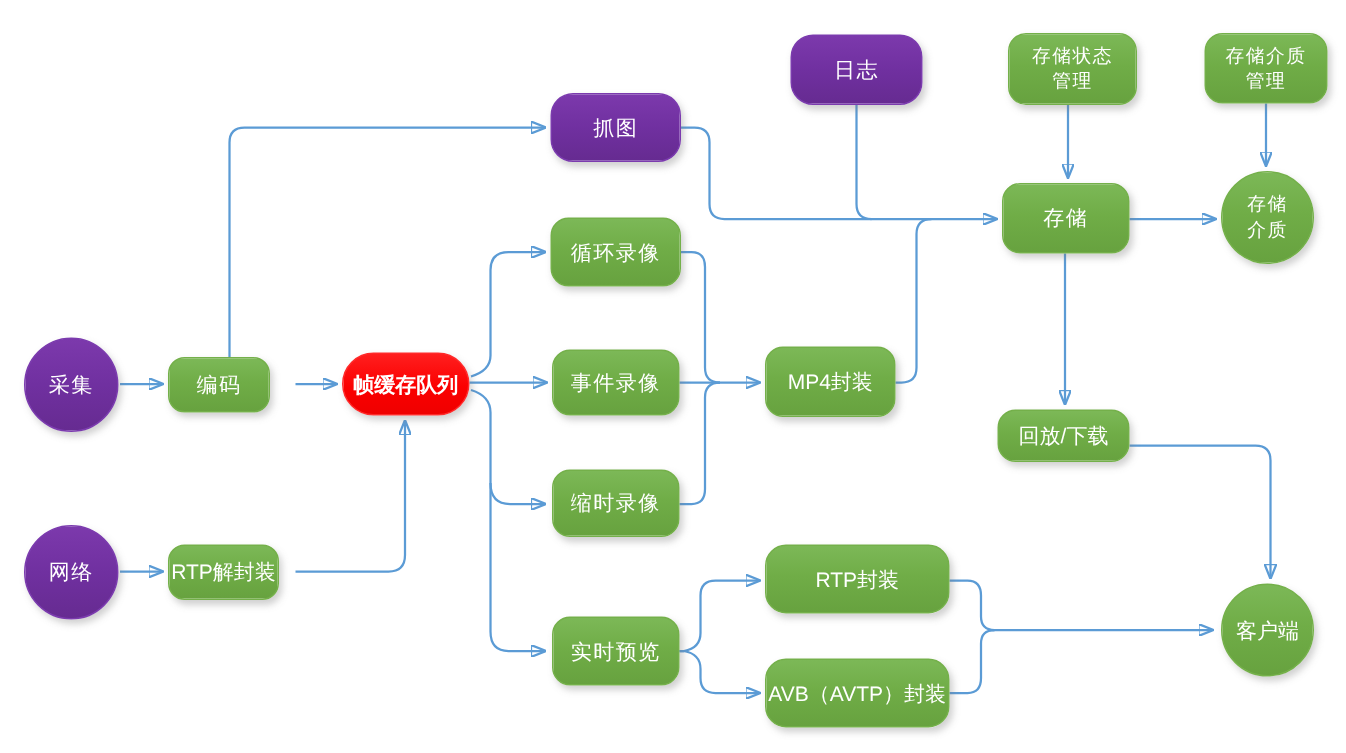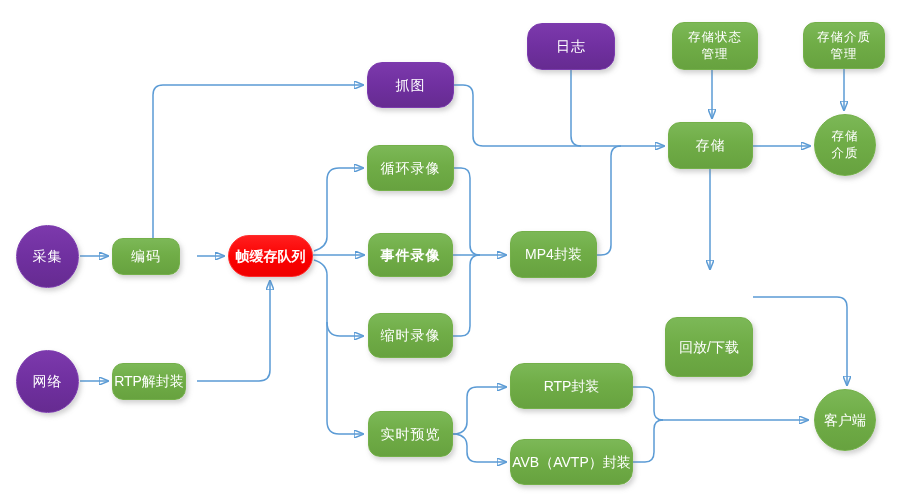--- a/index.html
+++ b/index.html
@@ -109,21 +109,21 @@
   </div>
 
   <div class="node purple" style="left:527px;top:23px;width:88px;height:47px;">
     <span>日志</span>
   </div>
 
   <div class="node green" style="left:367px;top:145px;width:87px;height:46px;">
     <span>循环录像</span>
   </div>
 
-  <div class="node green" style="left:368px;top:233px;width:85px;height:44px;font-weight:bold;">
+  <div class="node green" style="left:368px;top:233px;width:85px;height:44px;">
     <span>事件录像</span>
   </div>
 
   <div class="node green" style="left:368px;top:313px;width:85px;height:45px;">
     <span>缩时录像</span>
   </div>
 
   <div class="node green" style="left:368px;top:411px;width:85px;height:46px;">
     <span>实时预览</span>
   </div>
@@ -152,21 +152,21 @@
 
   <div class="node green" style="left:668px;top:122px;width:85px;height:47px;">
     <span>存储</span>
   </div>
 
   <div class="node green circle small" style="left:814px;top:114px;width:62px;height:62px;">
     <span>存储</span>
     <span>介质</span>
   </div>
 
-  <div class="node green" style="left:665px;top:273px;width:88px;height:60px;letter-spacing:0;margin-top:44px;">
+  <div class="node green" style="left:665px;top:273px;width:88px;height:35px;letter-spacing:0;">
     <span>回放/下载</span>
   </div>
 
   <div class="node green circle" style="left:814px;top:389px;width:62px;height:62px;letter-spacing:0;">
     <span>客户端</span>
   </div>
 
 </div>
 
 </body></html>

